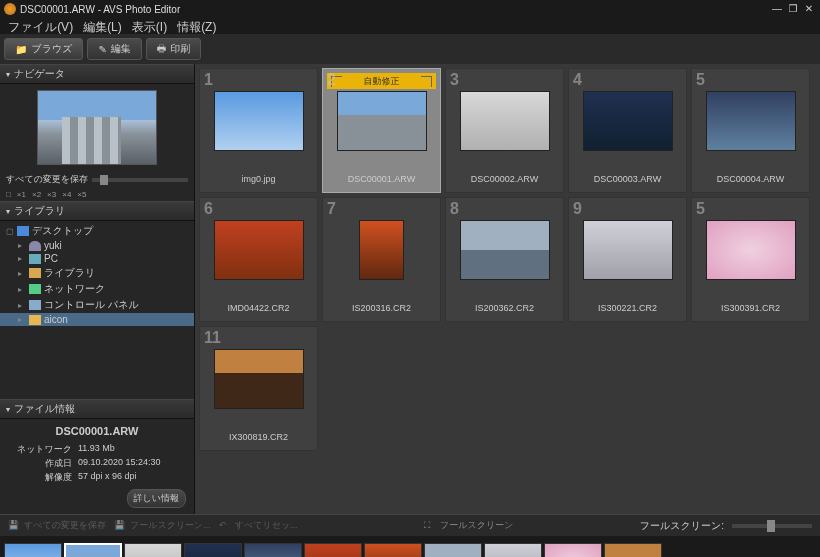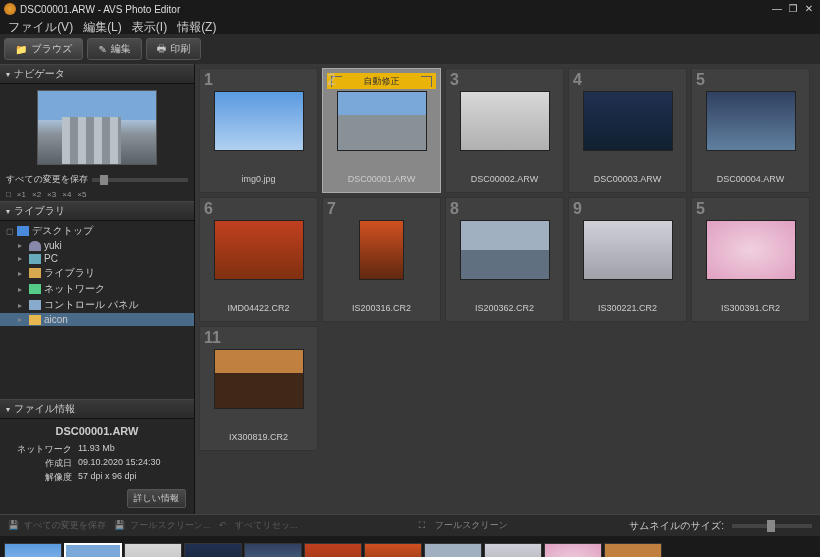--- a/index.html
+++ b/index.html
@@ -40,21 +40,21 @@
 .fi-user { background: #88a; border-radius: 50% 50% 0 0; }
 .fi-pc { background: #6ab; }
 .fi-lib { background: #d8a850; }
 .fi-net { background: #5c8; }
 .fi-ctrl { background: #8ac; }
 .fi-folder { background: #e8b850; }
 .file-info { padding: 6px 8px; font-size: 9px; }
 .file-info-title { font-weight: bold; font-size: 11px; text-align: center; margin-bottom: 6px; }
 .file-info-row { display: flex; margin: 1px 0; }
 .file-info-label { width: 70px; text-align: right; padding-right: 6px; }
-.detail-btn { float: right; margin-top: 4px; background: linear-gradient(#4a4a4a,#333); border: 1px solid #555; padding: 2px 6px; font-size: 9px; cursor: pointer; color: #ccc; border-radius: 2px; }
+.detail-btn { float: right; margin-top: 4px; background: linear-gradient(#4a4a4a,#333); border: 1px solid #555; padding: 2px 6px; font-size: 9px; cursor: pointer; color: #ccc; border-radius: 8px; }
 .thumb-grid { flex: 1; background: #383838; overflow: auto; padding: 4px; position: relative; }
 .grid-row { display: flex; gap: 4px; margin-bottom: 4px; }
 .thumb-cell { width: 119px; height: 125px; background: #404040; border: 1px solid #333; position: relative; display: flex; flex-direction: column; align-items: center; padding: 4px; }
 .thumb-cell.selected { background: #888; border: 1px solid #aaa; }
 .thumb-num { position: absolute; top: 2px; left: 4px; font-size: 16px; color: rgba(200,200,200,0.5); font-weight: bold; }
 .thumb-img { width: 90px; height: 60px; margin-top: 18px; border: 1px solid #222; }
 .thumb-img.portrait { width: 45px; height: 60px; }
 .thumb-name { font-size: 9px; color: #ccc; margin-top: auto; margin-bottom: 4px; }
 .auto-correct-bar { position: absolute; top: 4px; left: 4px; right: 4px; height: 16px; background: #eab308; display: flex; align-items: center; justify-content: center; font-size: 9px; color: #333; }
 .auto-correct-bar::before, .auto-correct-bar::after { content: ""; width: 10px; height: 10px; border: 1px solid #666; position: absolute; }
@@ -285,21 +285,21 @@
   <div class="bt-btn disabled">
       <span class="bt-icon">↶</span>
       <span>すべてリセッ...</span>
     </div>
   <div class="spacer"></div>
   <div class="bt-btn">
       <span class="bt-icon">⛶</span>
       <span>フールスクリーン</span>
     </div>
   <div class="spacer"></div>
-  <span>サムネイルのサイズ:</span>
+  <span>フールスクリーン:</span>
   <div class="size-slider"></div>
 </div>
 
 <div class="filmstrip" id="filmstrip">
     <div class="film-thumb img-sky"></div>
     <div class="film-thumb img-city selected"></div>
     <div class="film-thumb img-birds"></div>
     <div class="film-thumb img-night"></div>
     <div class="film-thumb img-clouds"></div>
     <div class="film-thumb img-autumn"></div>

